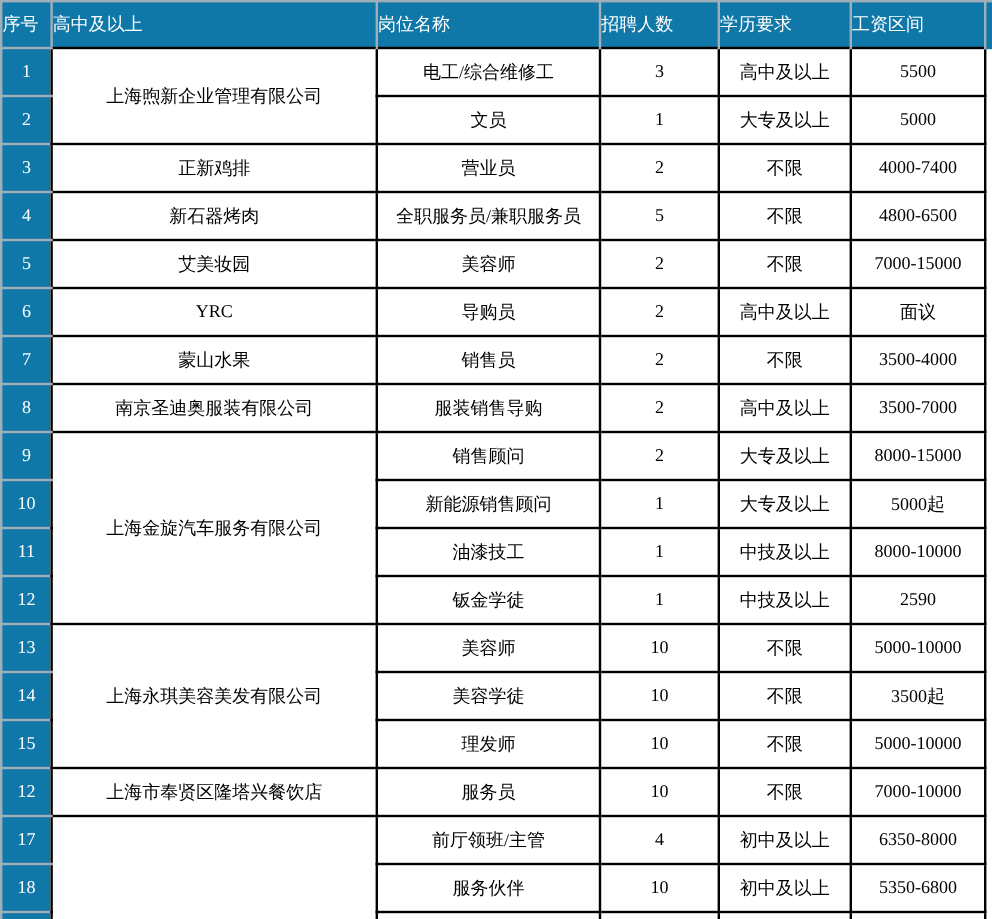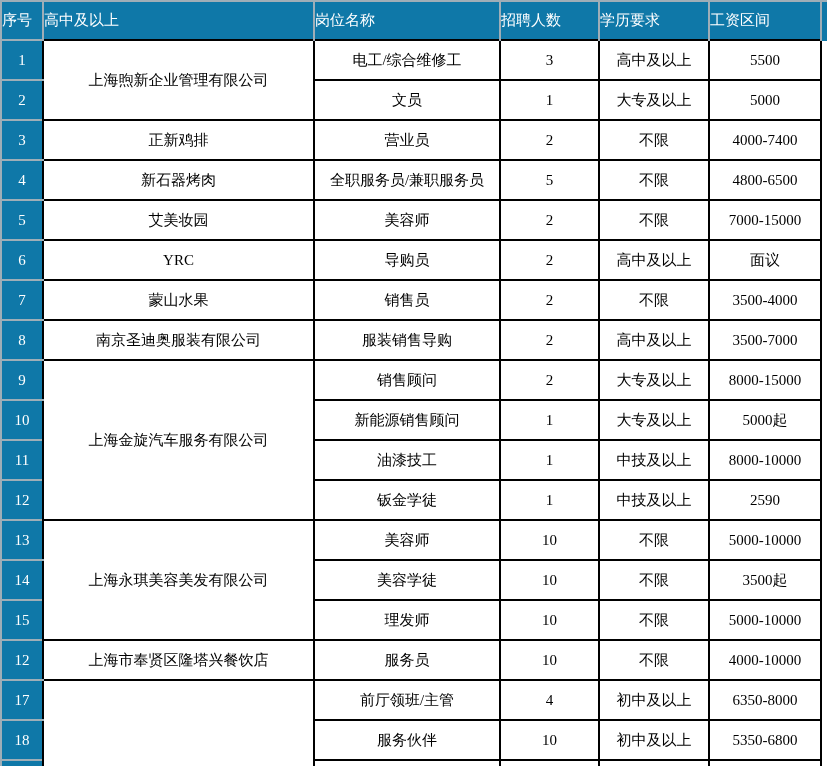--- a/index.html
+++ b/index.html
@@ -199,21 +199,21 @@
           <td class="data">10</td>
           <td class="data">不限</td>
           <td class="data">5000-10000</td>
         </tr>
         <tr>
           <td class="idx">12</td>
           <td class="data">上海市奉贤区隆塔兴餐饮店</td>
           <td class="data">服务员</td>
           <td class="data">10</td>
           <td class="data">不限</td>
-          <td class="data">4000-10000</td>
+          <td class="data">7000-10000</td>
         </tr>
         <tr>
           <td class="idx">17</td>
           <td class="data" rowspan="3"></td>
           <td class="data">前厅领班/主管</td>
           <td class="data">4</td>
           <td class="data">初中及以上</td>
           <td class="data">6350-8000</td>
         </tr>
         <tr>

